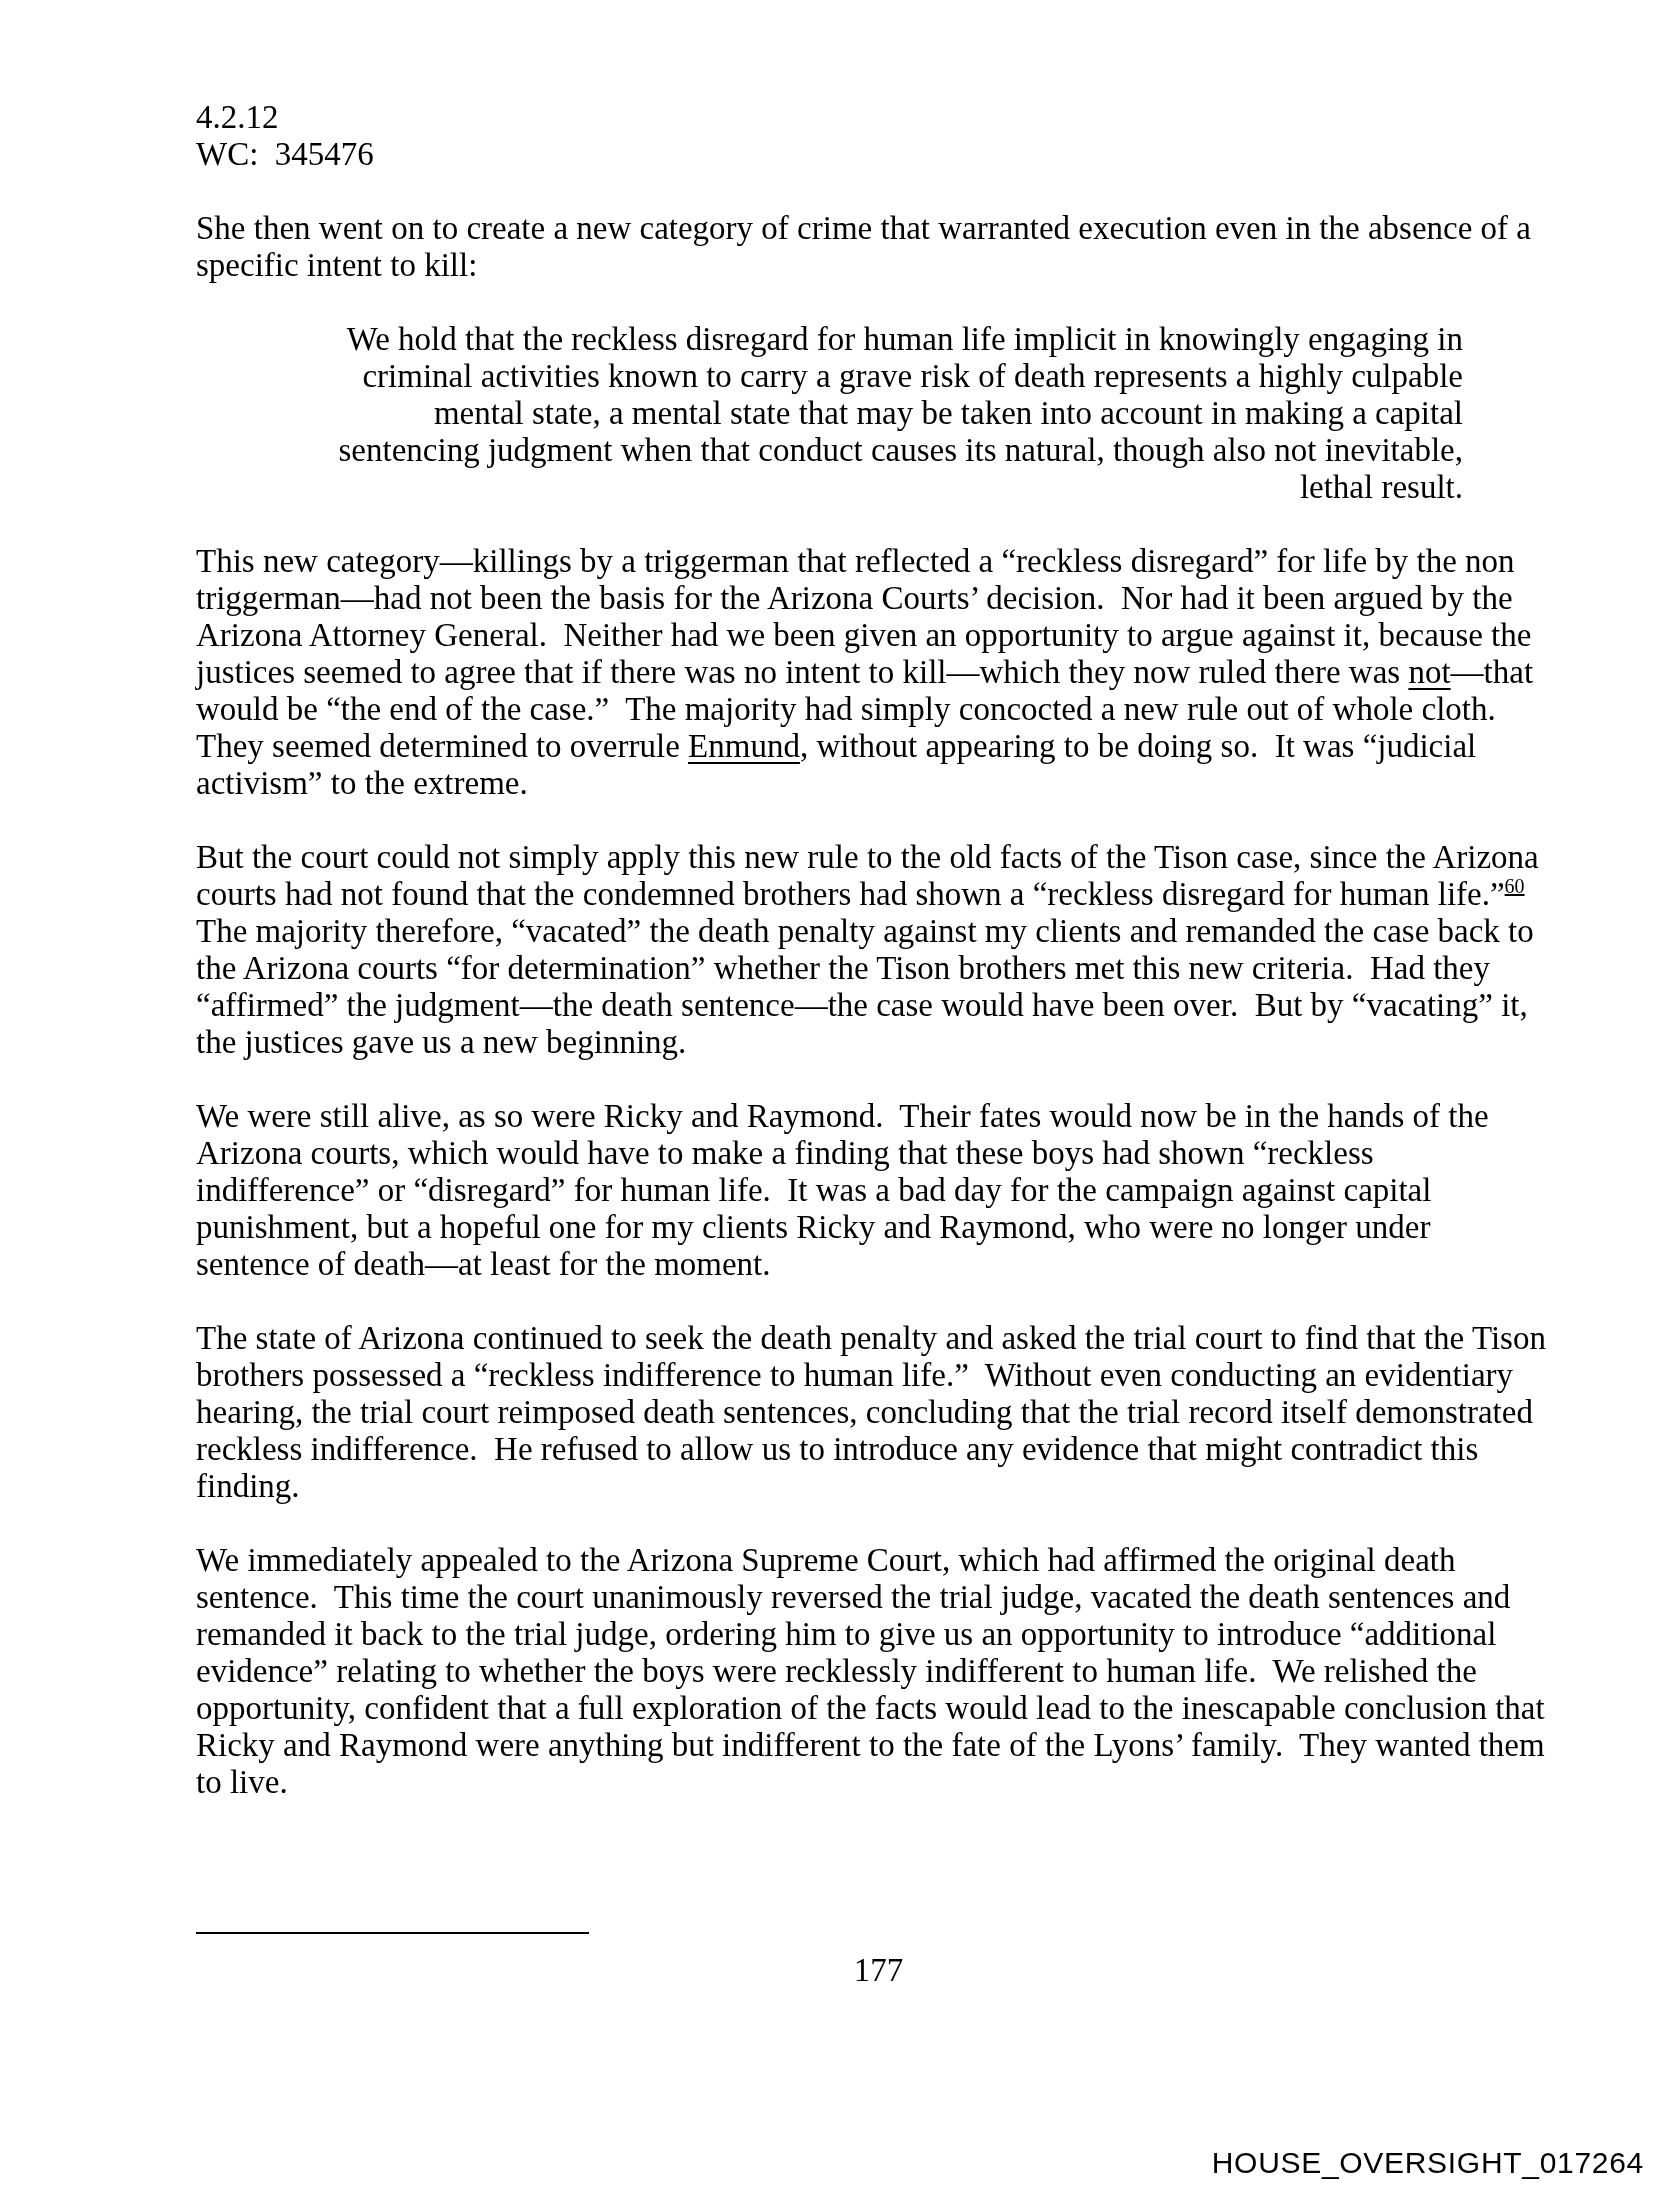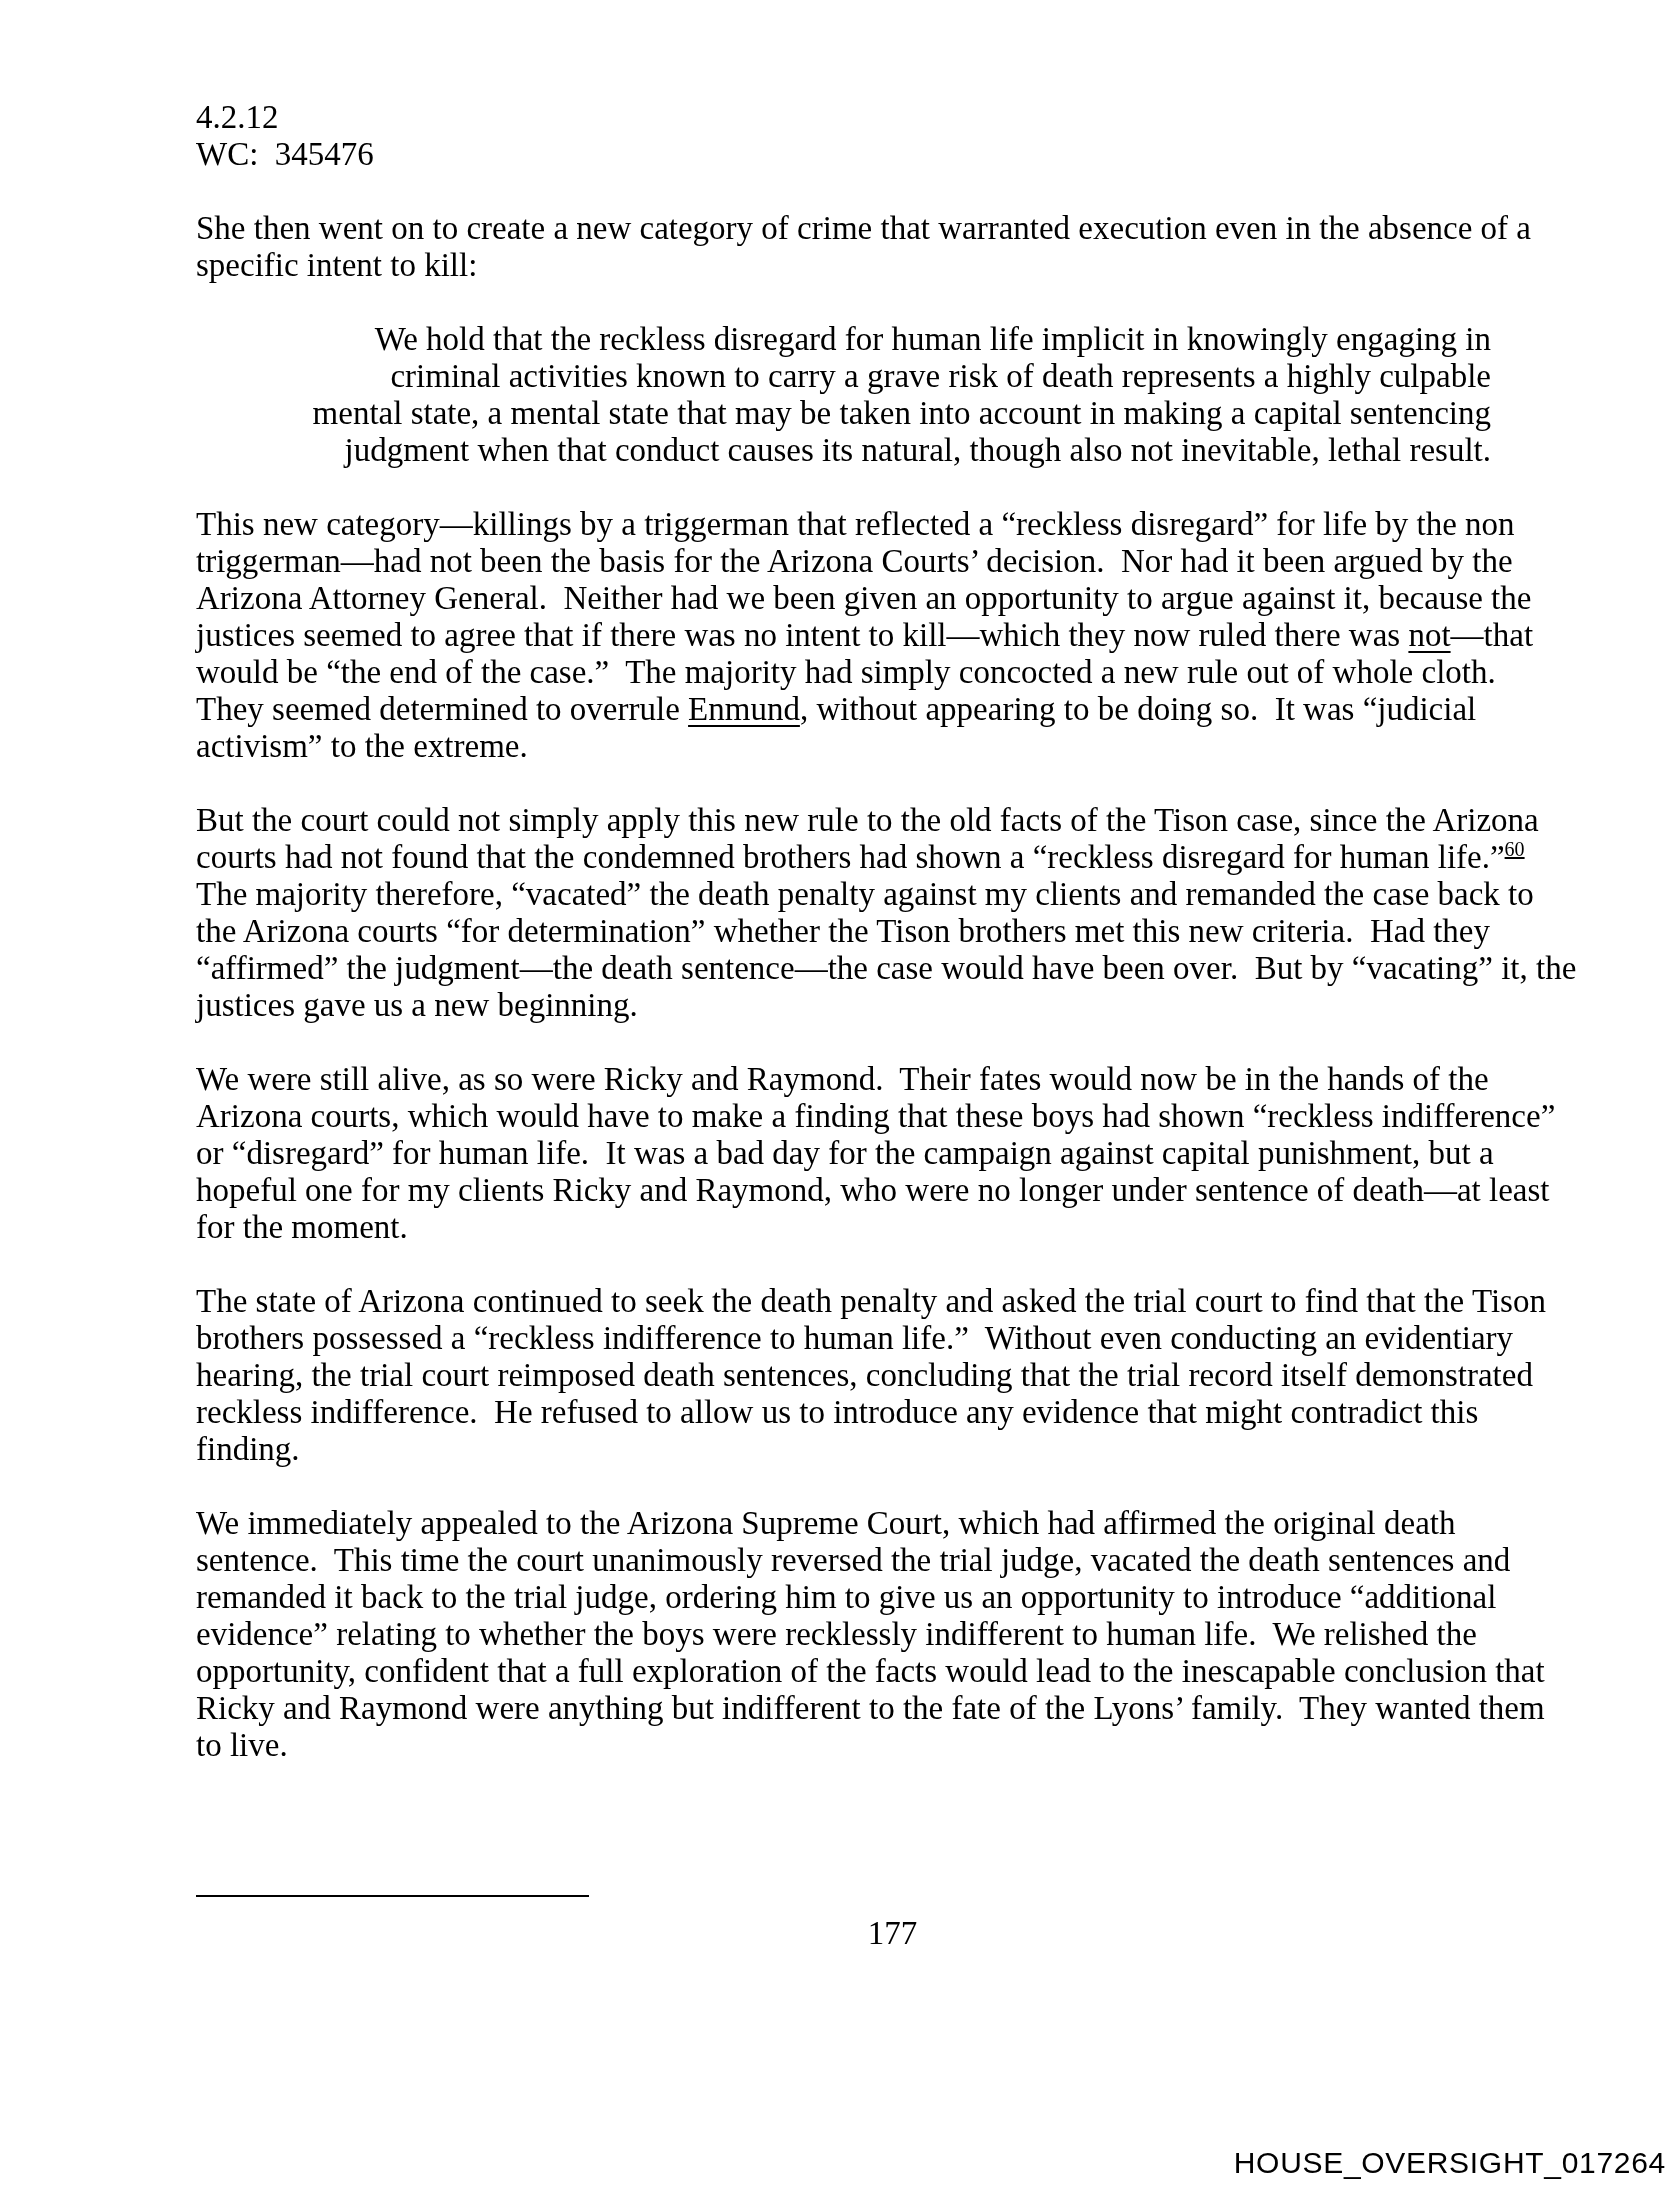--- a/index.html
+++ b/index.html
@@ -10,21 +10,21 @@
   .page {
     position: relative;
     width: 1669px;
     height: 2205px;
     background: #ffffff;
     color: #000000;
     font-family: "Liberation Serif", "DejaVu Serif", serif;
     font-size: 33px;
     line-height: 37px;
     box-sizing: border-box;
-    padding: 99px 80px 0 196px;
+    padding: 99px 108px 0 196px;
     overflow: hidden;
   }
   .header-block {
     margin: 0 0 37px 0;
   }
   .header-line {
     white-space: pre-wrap;
   }
   .para {
     margin: 0 11px 37px 0;
@@ -66,21 +66,21 @@
     font-size: 17px;
   }
   .page-number {
     margin-top: 18.3px;
     text-align: center;
     font-size: 33px;
   }
   .bates {
     position: absolute;
     top: 2144px;
-    right: 3px;
+    right: 25px;
     font-family: "Liberation Sans", "DejaVu Sans", sans-serif;
     font-size: 30px;
     letter-spacing: 0.7px;
     text-align: right;
   }
 </style>
 </head>
 <body>
 
 <div class="page">

